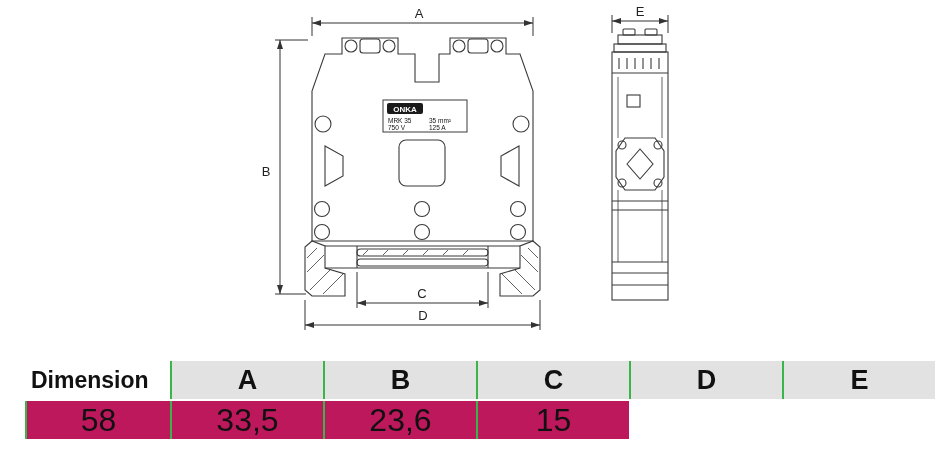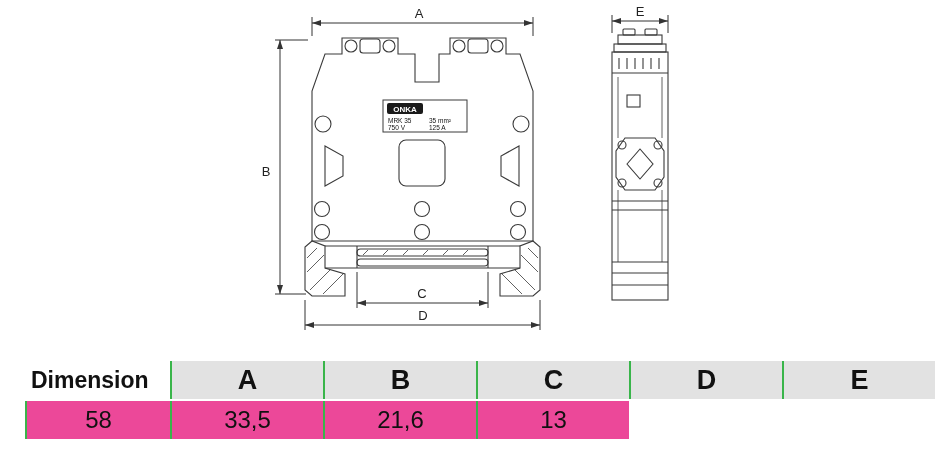--- a/index.html
+++ b/index.html
@@ -20,21 +20,21 @@
     grid-template-columns: 145px repeat(5, 1fr);
     grid-auto-rows: 38px;
     row-gap: 2px;
   }
   .cell { display: flex; align-items: center; justify-content: center; }
   .label-cell {
     background: #ffffff; font-weight: bold; font-size: 23px;
     justify-content: flex-start; padding-left: 6px;
   }
   .head { background: #e2e2e2; font-weight: bold; font-size: 27px; border-left: 2px solid #39b54a; }
-  .val  { background: #ec4899; font-size: 24px; border-left: 2px solid #39b54a; }
+  .val  { background: #be185d; font-size: 32px; border-left: 2px solid #39b54a; }
 </style>
 </head>
 <body>
 
 <div class="drawing-area">
 
   <svg width="300" height="340" viewBox="0 0 300 340" style="left:255px; top:6px;" font-family="Liberation Sans, sans-serif">
     <defs>
       <marker id="dimArrow" viewBox="0 0 10 10" refX="9" refY="5" markerWidth="10" markerHeight="10" orient="auto-start-reverse" markerUnits="userSpaceOnUse">
         <path d="M0,2 L9,5 L0,8 Z" fill="#333" stroke="none"></path>
@@ -184,15 +184,15 @@
 <div class="dims-table">
   <div class="cell label-cell">Dimension</div>
   <div class="cell head">A</div>
   <div class="cell head">B</div>
   <div class="cell head">C</div>
   <div class="cell head">D</div>
   <div class="cell head">E</div>
 
   <div class="cell val">58</div>
   <div class="cell val">33,5</div>
-  <div class="cell val">21,6</div>
-  <div class="cell val">13</div>
+  <div class="cell val">23,6</div>
+  <div class="cell val">15</div>
 </div>
 
 </body></html>

